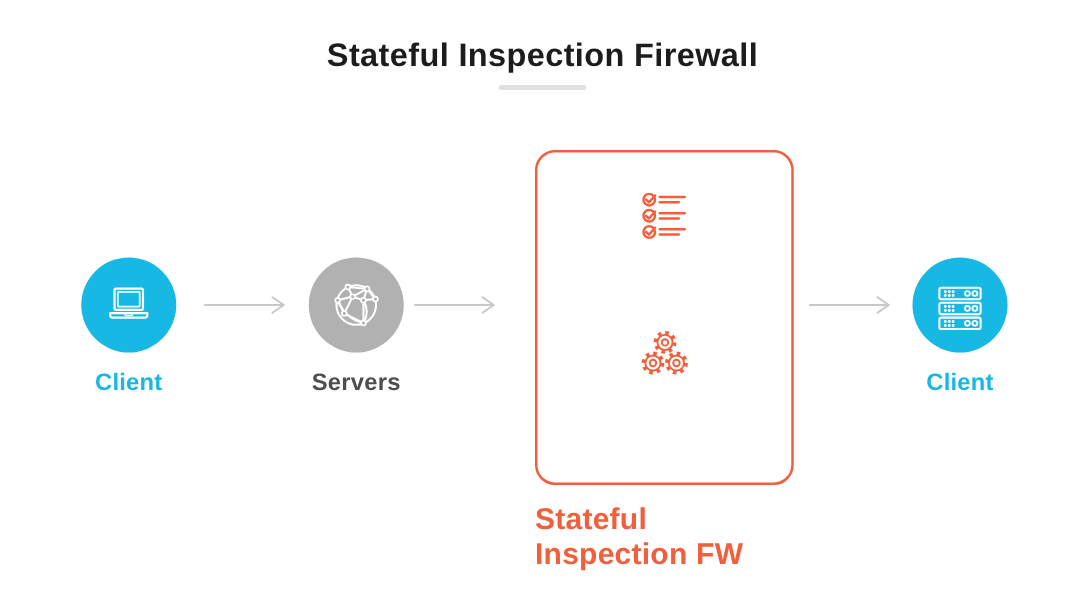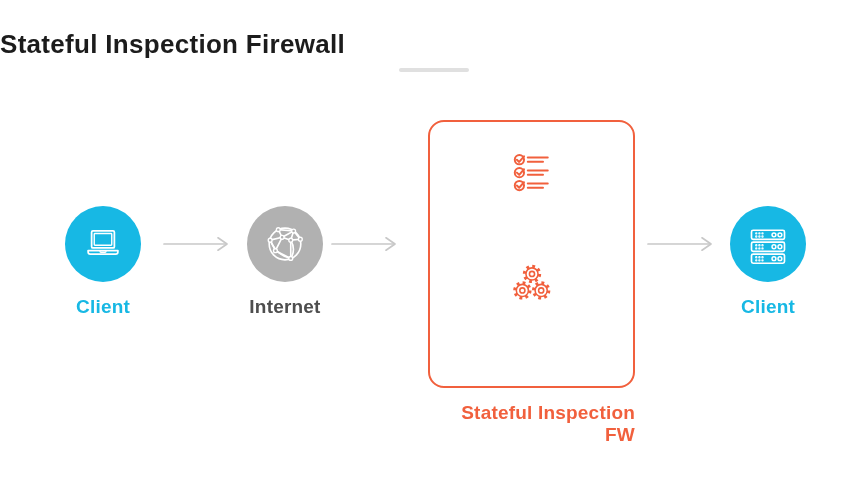--- a/index.html
+++ b/index.html
@@ -1,21 +1,21 @@
 <!DOCTYPE html>
 <html><head>
 <meta charset="utf-8">
 <style>
   html,body{margin:0;padding:0;background:#fff;}
   .canvas{
     position:relative;width:868px;height:488px;background:#ffffff;overflow:hidden;
     font-family:"Liberation Sans",sans-serif;
   }
   .title{
-    position:absolute;top:29px;left:0;width:100%;text-align:left;
+    position:absolute;top:29px;left:0;width:100%;text-align:center;
     font-size:26px;font-weight:700;color:#1c1c1c;letter-spacing:.3px;
   }
   .title-underline{
     position:absolute;top:68px;left:399px;width:70px;height:4px;
     background:#e0e0e0;border-radius:2px;
   }
   .node{position:absolute;width:124px;display:flex;flex-direction:column;align-items:center;}
   .circle{
     width:76px;height:76px;border-radius:50%;
     display:flex;align-items:center;justify-content:center;
@@ -34,22 +34,22 @@
   .fw-icon.checklist{top:31px;}
   .fw-icon.gears{top:140px;}
   .fw-text{
     position:absolute;left:0;width:100%;text-align:center;
     color:#f1603d;font-size:19px;line-height:22px;font-weight:400;
   }
   .fw-text.tables{top:85px;}
   .fw-text.engine{top:189px;}
   .fw-text.engine span{display:block;width:170px;margin:0 auto;}
   .fw-caption{
-    position:absolute;left:428px;top:402px;width:207px;text-align:right;
-    color:#f1603d;font-size:19px;font-weight:700;letter-spacing:.2px;
+    position:absolute;left:428px;top:402px;width:207px;text-align:left;
+    color:#f1603d;font-size:24px;font-weight:700;letter-spacing:.2px;
   }
   svg{display:block;}
 </style>
 </head>
 <body>
 
 <div class="canvas">
 
   <div class="title">Stateful Inspection Firewall</div>
   <div class="title-underline"></div>
@@ -86,21 +86,21 @@
         <circle cx="17" cy="9" r="2" fill="#b1b1b1" stroke-width="1.4"></circle>
         <circle cx="33" cy="10.5" r="2" fill="#b1b1b1" stroke-width="1.4"></circle>
         <circle cx="40" cy="19" r="2" fill="#b1b1b1" stroke-width="1.4"></circle>
         <circle cx="8.5" cy="20" r="2" fill="#b1b1b1" stroke-width="1.4"></circle>
         <circle cx="21" cy="17" r="2" fill="#b1b1b1" stroke-width="1.4"></circle>
         <circle cx="30" cy="20" r="2" fill="#b1b1b1" stroke-width="1.4"></circle>
         <circle cx="14" cy="31" r="2" fill="#b1b1b1" stroke-width="1.4"></circle>
         <circle cx="30" cy="39" r="2" fill="#b1b1b1" stroke-width="1.4"></circle>
       </svg>
     </div>
-    <div class="nlabel dark-t">Internet</div>
+    <div class="nlabel dark-t">Servers</div>
   </div>
 
   <svg class="arrow" style="left:330px;" viewBox="0 0 74 16" fill="none" stroke="#c8c8c8" stroke-width="1.7" stroke-linecap="round" stroke-linejoin="round">
     <line x1="2" y1="8" x2="64" y2="8"></line>
     <polyline points="56,1.8 65,8 56,14.2"></polyline>
   </svg>
 
   <div class="fwbox">
     <div class="fw-icon checklist">
       <svg width="42" height="42" viewBox="0 0 40 40" fill="none" stroke="#f1603d" stroke-width="1.9" stroke-linecap="round" stroke-linejoin="round">

